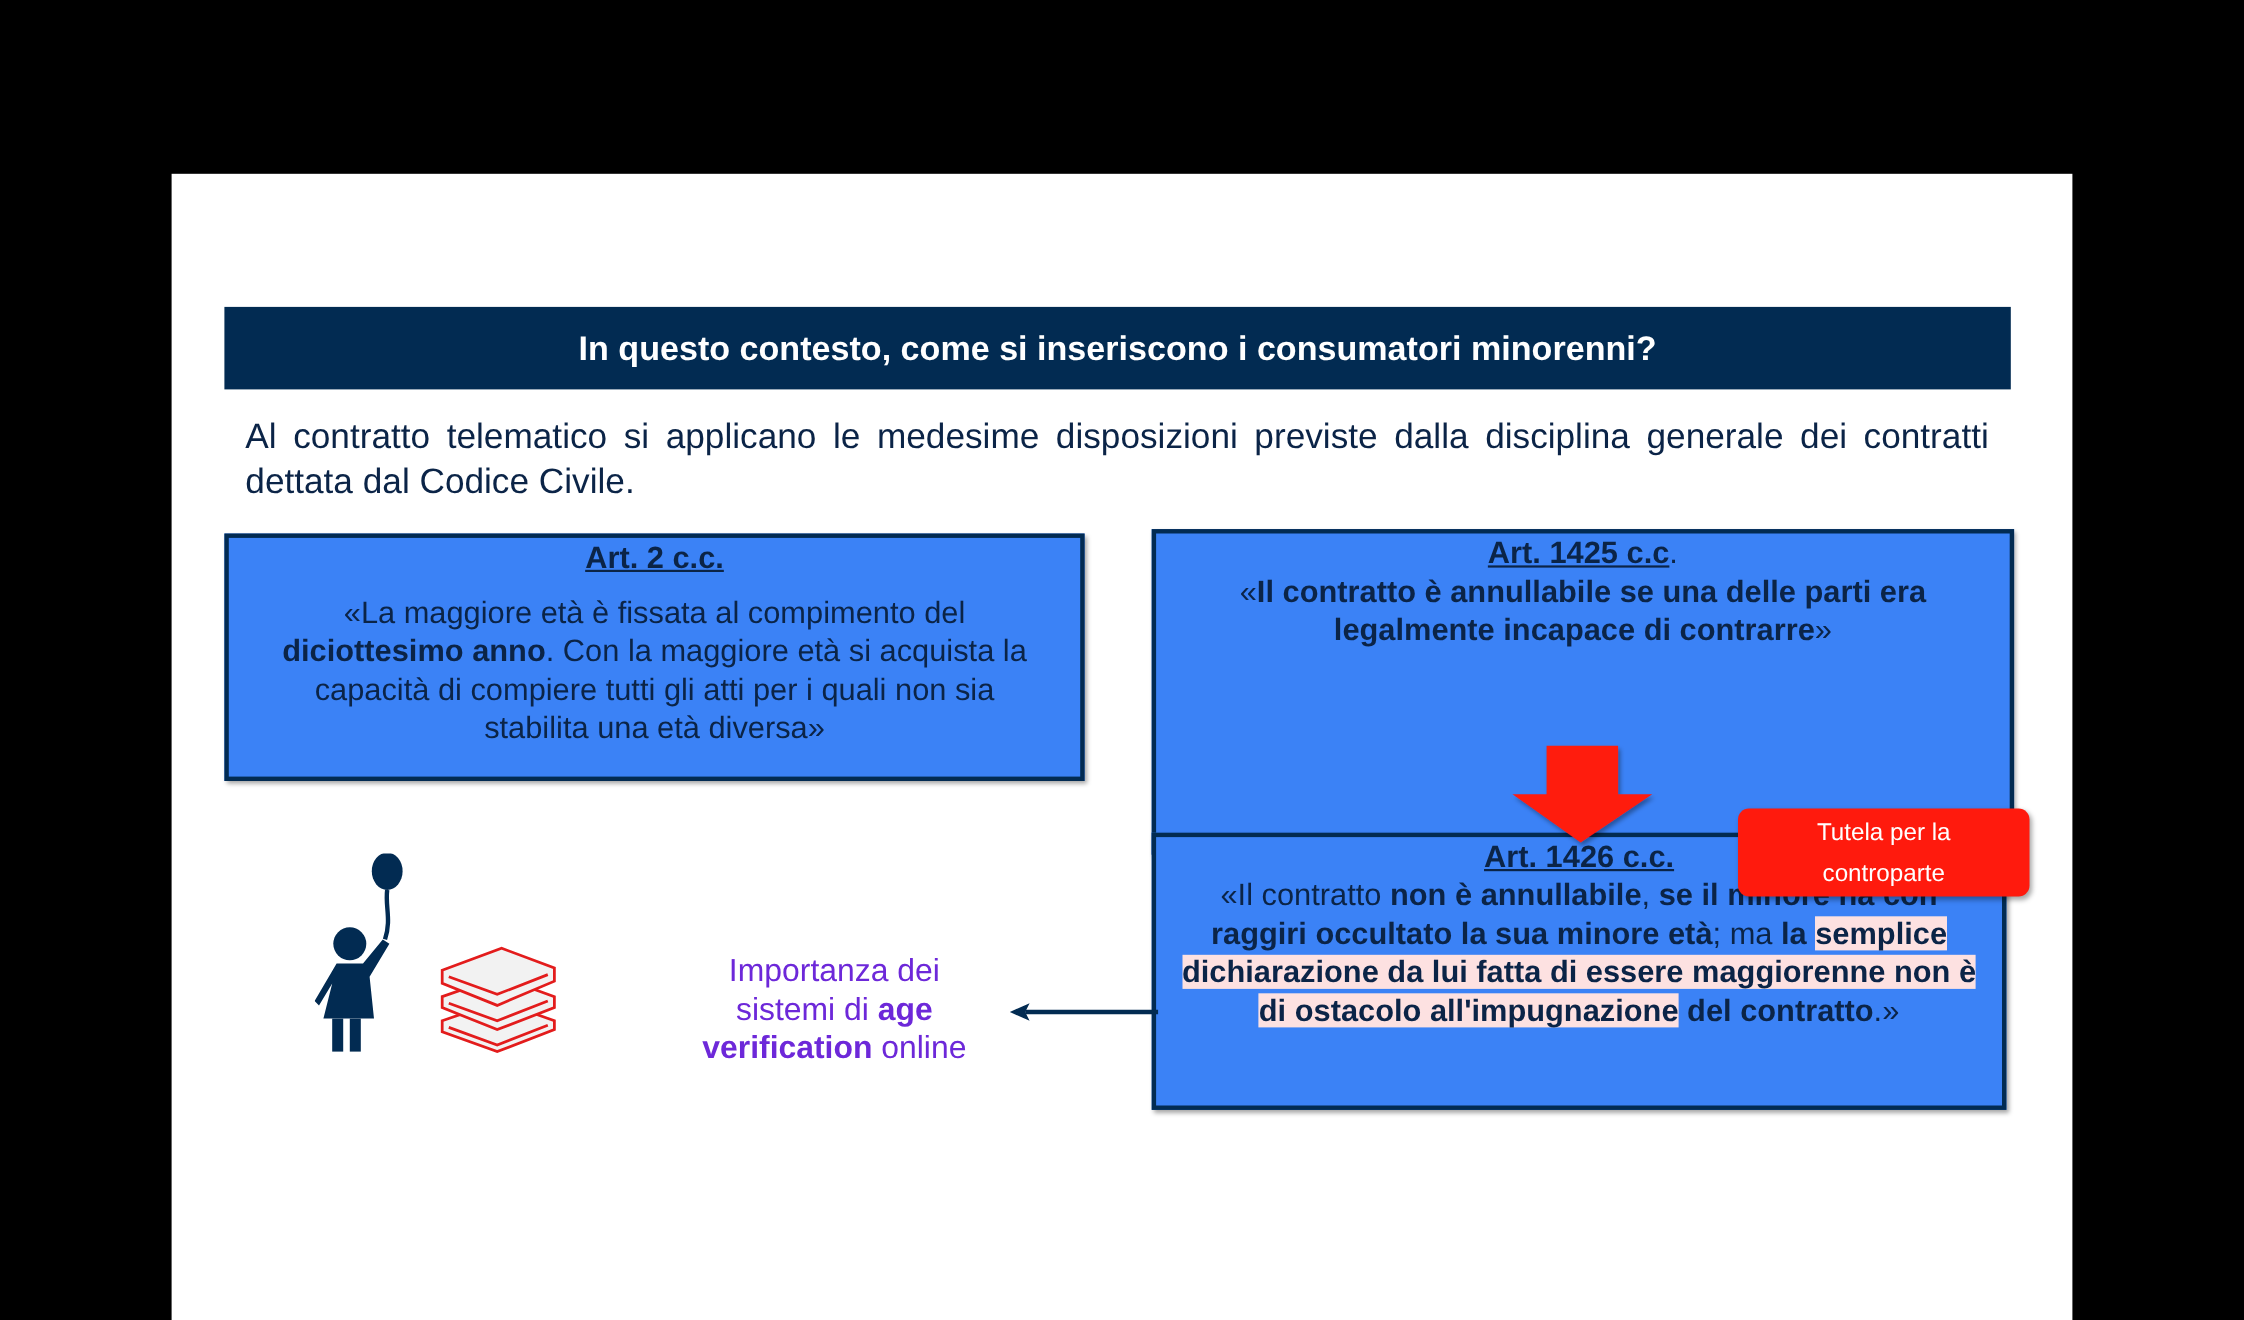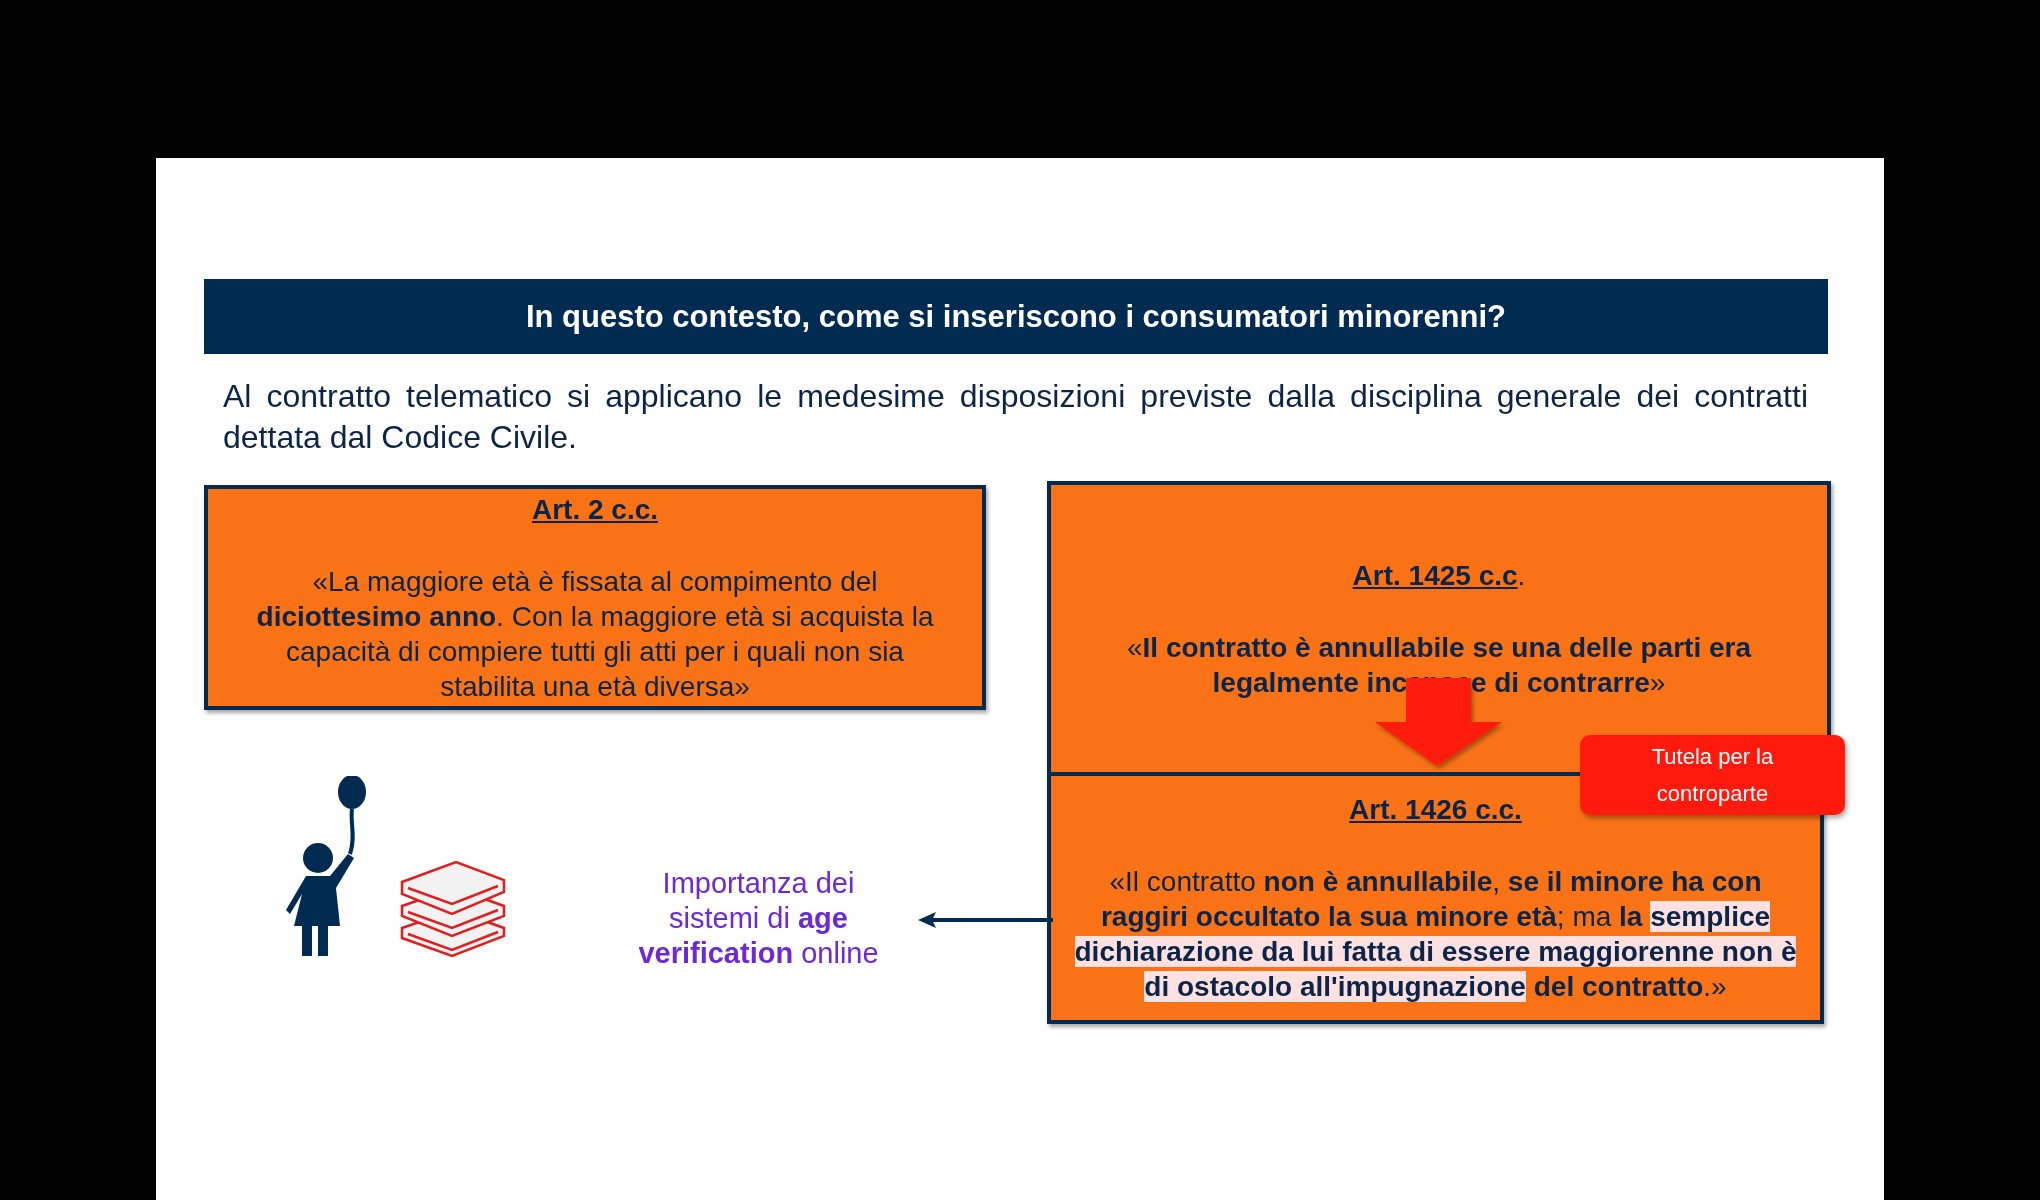--- a/index.html
+++ b/index.html
@@ -7,49 +7,49 @@
          font-family:"Liberation Sans", "DejaVu Sans", sans-serif; color:#0b2447; }
   .slide { position:absolute; left:156px; top:158px; width:1728px; height:1042px; background:#fff; overflow:hidden; }
   .glow { position:absolute; left:40px; top:760px; width:1650px; height:640px;
           background: radial-gradient(ellipse 50% 55% at 50% 100%, #1f4670 0%, #3e5f82 25%, #9aaabb 55%, #e8ecf1 80%, rgba(255,255,255,0) 100%); }
   .abs { position:absolute; }
   .header-bar { left:48px; top:121px; width:1624px; height:75px; background:#022b52;
                 display:flex; align-items:center; justify-content:center; }
   .header-bar span { color:#fff; font-weight:bold; font-size:31px; }
   .intro { left:67px; top:218px; width:1585px; font-size:32px; line-height:41px; text-align:justify;
            text-align-last:left; color:#0b2447; }
-  .box { background:#f97316; border:4px solid #022b52; box-sizing:border-box; box-shadow:2px 3px 4px rgba(0,0,0,0.35);
-         display:flex; flex-direction:column; align-items:center; justify-content:center; text-align:center;
-         font-size:28px; line-height:35px; color:#0b2447;gap:37px; }
+  .box { background:#3b82f6; border:4px solid #022b52; box-sizing:border-box; box-shadow:2px 3px 4px rgba(0,0,0,0.35);
+         display:flex; flex-direction:column; align-items:center; text-align:center;
+         font-size:28px; line-height:35px; color:#0b2447; }
   .box .title { font-weight:bold; text-decoration:underline; }
   .box b { font-weight:bold; }
   .box1 { left:48px; top:327px; width:782px; height:225px; }
   .box2 { left:891px; top:323px; width:784px; height:296px; }
-  .box3 { left:891px; top:614px; width:777px; height:252px; padding:0 14px; }
+  .box3 { left:891px; top:599px; width:777px; height:252px; padding:0 14px; }
   .hl { background:#fde1e1; }
   .badge { left:1424px; top:577px; width:265px; height:80px; background:#ff1a0d; border-radius:10px;
            box-shadow:2px 3px 5px rgba(0,0,0,0.35); color:#fff; font-size:22px; line-height:27px;
            display:flex; flex-direction:column; align-items:center; justify-content:center; text-align:center;gap:10px; }
   .mid-text { left:480px; top:708px; width:245px; text-align:center; font-size:29px; line-height:35px; color:#6d28d9; }
 </style>
 </head>
 <body>
 
 <div class="slide">
   <div class="glow"></div>
 
   <div class="abs header-bar">
     <span>In questo contesto, come si inseriscono i consumatori minorenni?</span>
   </div>
 
   <div class="abs intro">Al contratto telematico si applicano le medesime disposizioni previste dalla disciplina generale dei contratti dettata dal Codice Civile.</div>
 
   <div class="abs box box1">
     <div class="title">Art. 2 c.c.</div>
-    <div style="padding:0 30px;">
+    <div style="padding:0 30px;margin-top:15px;">
       <span>«La maggiore età è fissata al compimento del </span><b>diciottesimo anno</b><span>. Con la maggiore età si acquista la capacità di compiere tutti gli atti per i quali non sia stabilita una età diversa»</span>
     </div>
   </div>
 
   <div class="abs box box2">
     <div><span class="title">Art. 1425 c.c</span><span>.</span></div>
     <div style="padding:0 30px;">
       <span>«</span><b>Il contratto è annullabile se una delle parti era legalmente incapace di contrarre</b><span>»</span>
     </div>
   </div>

